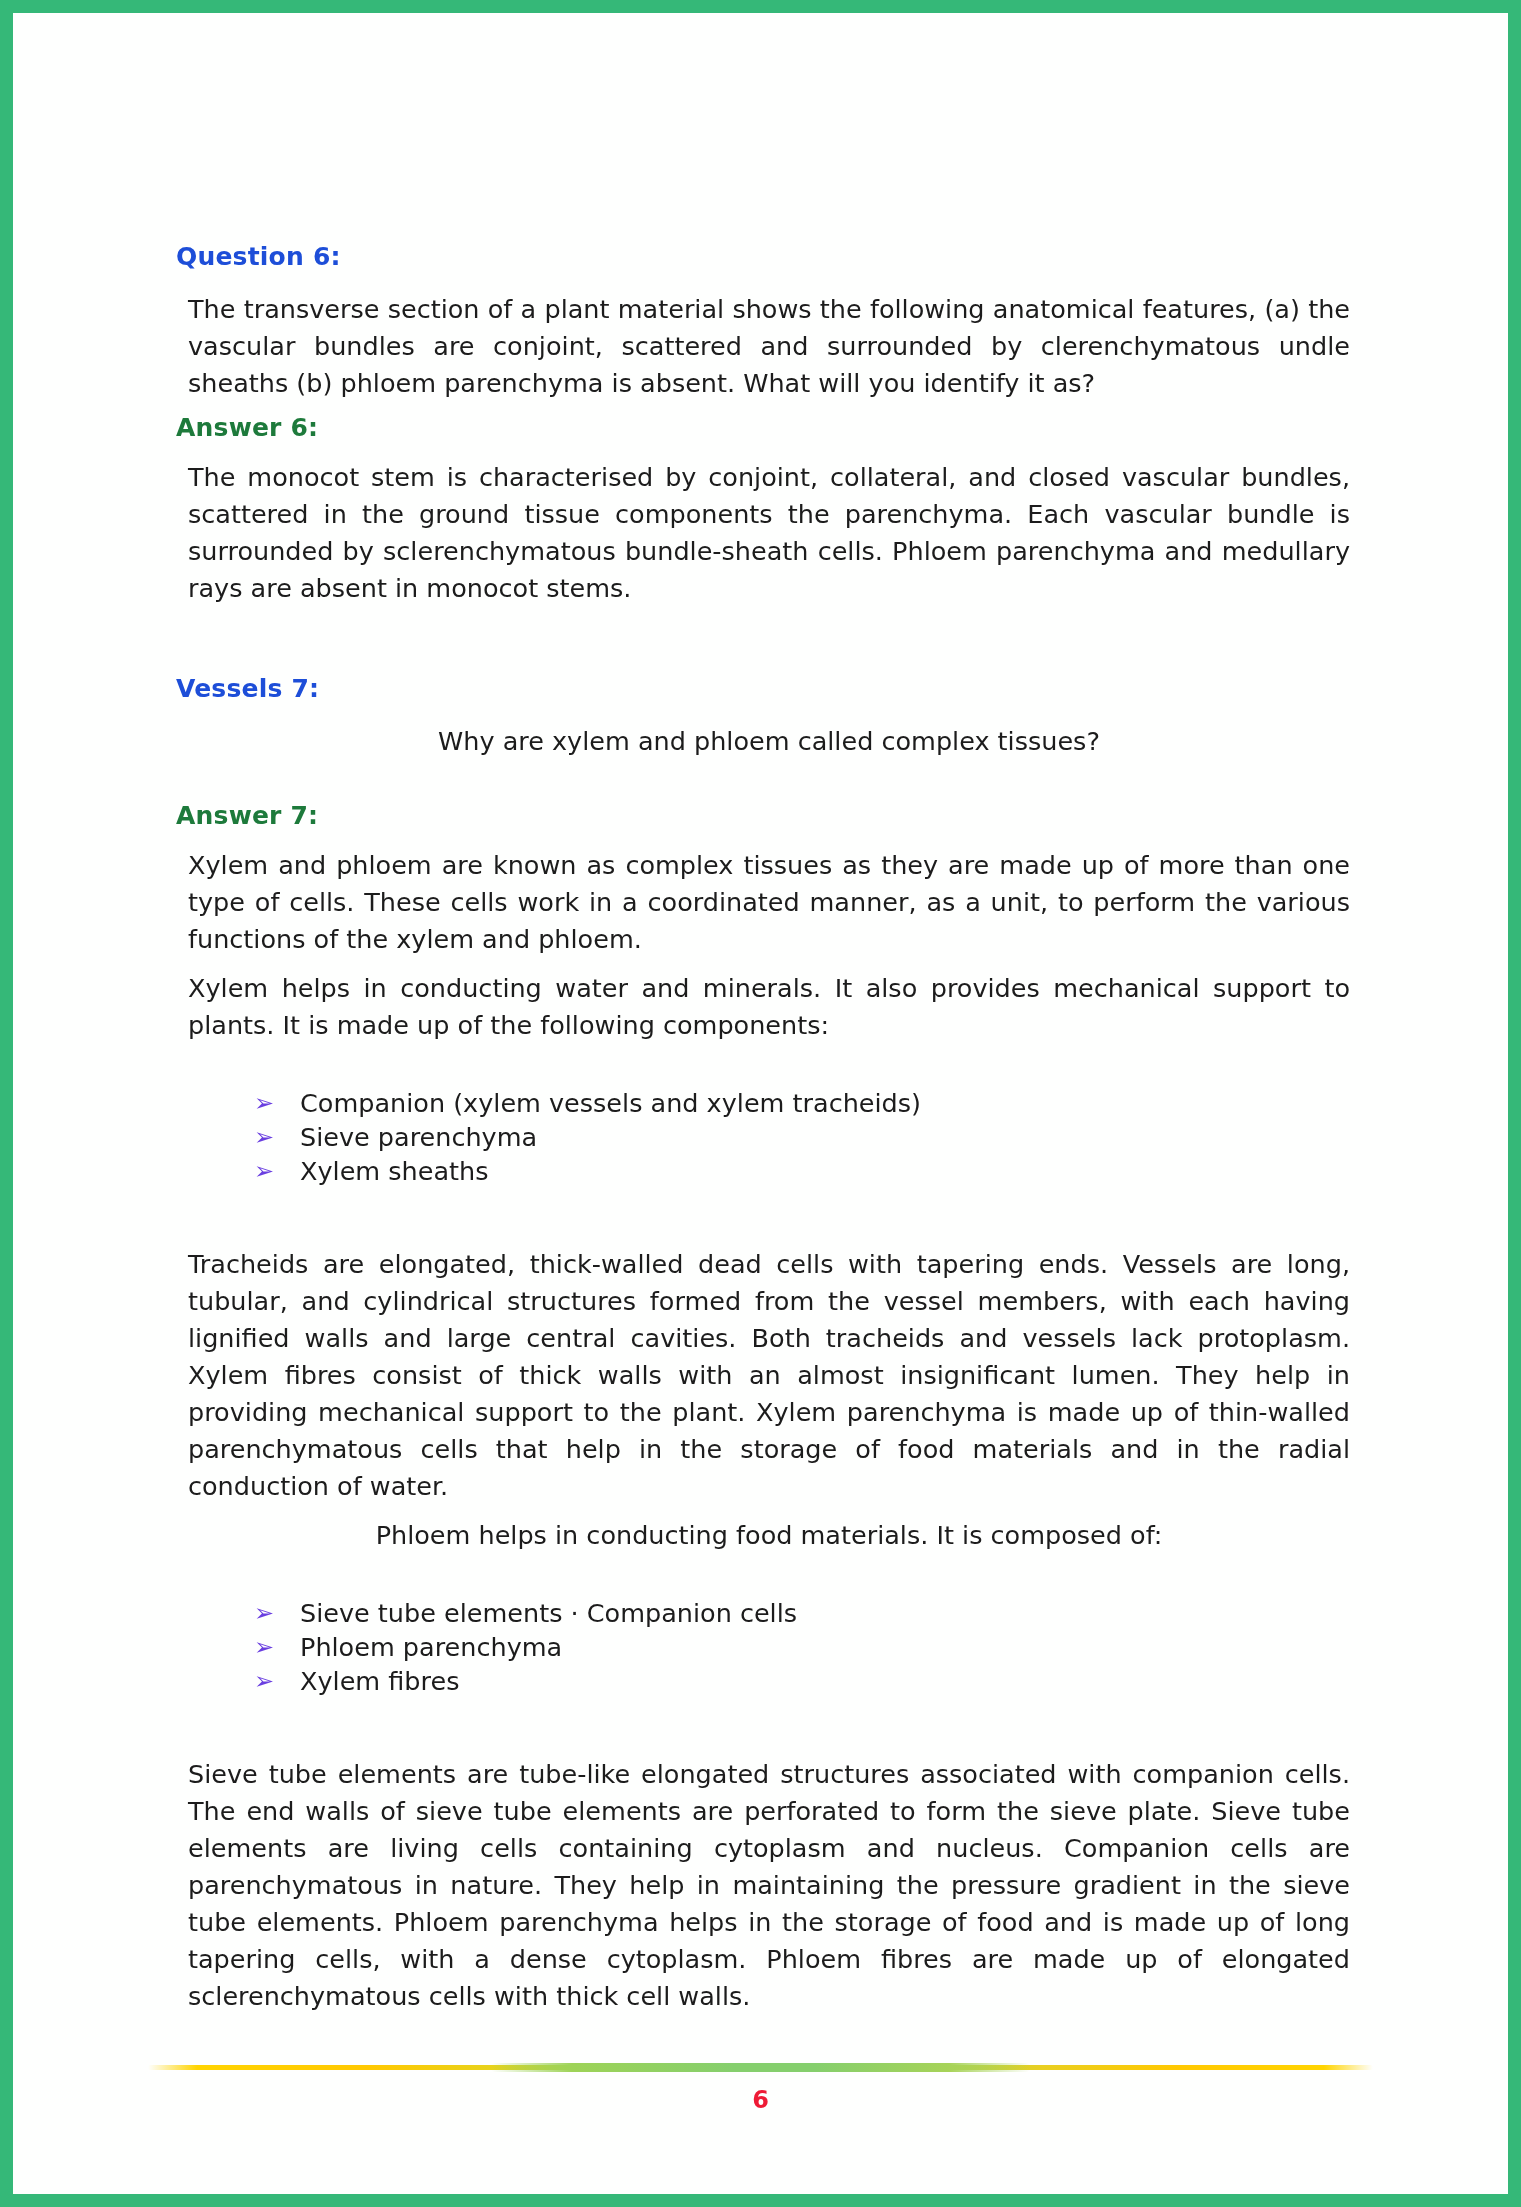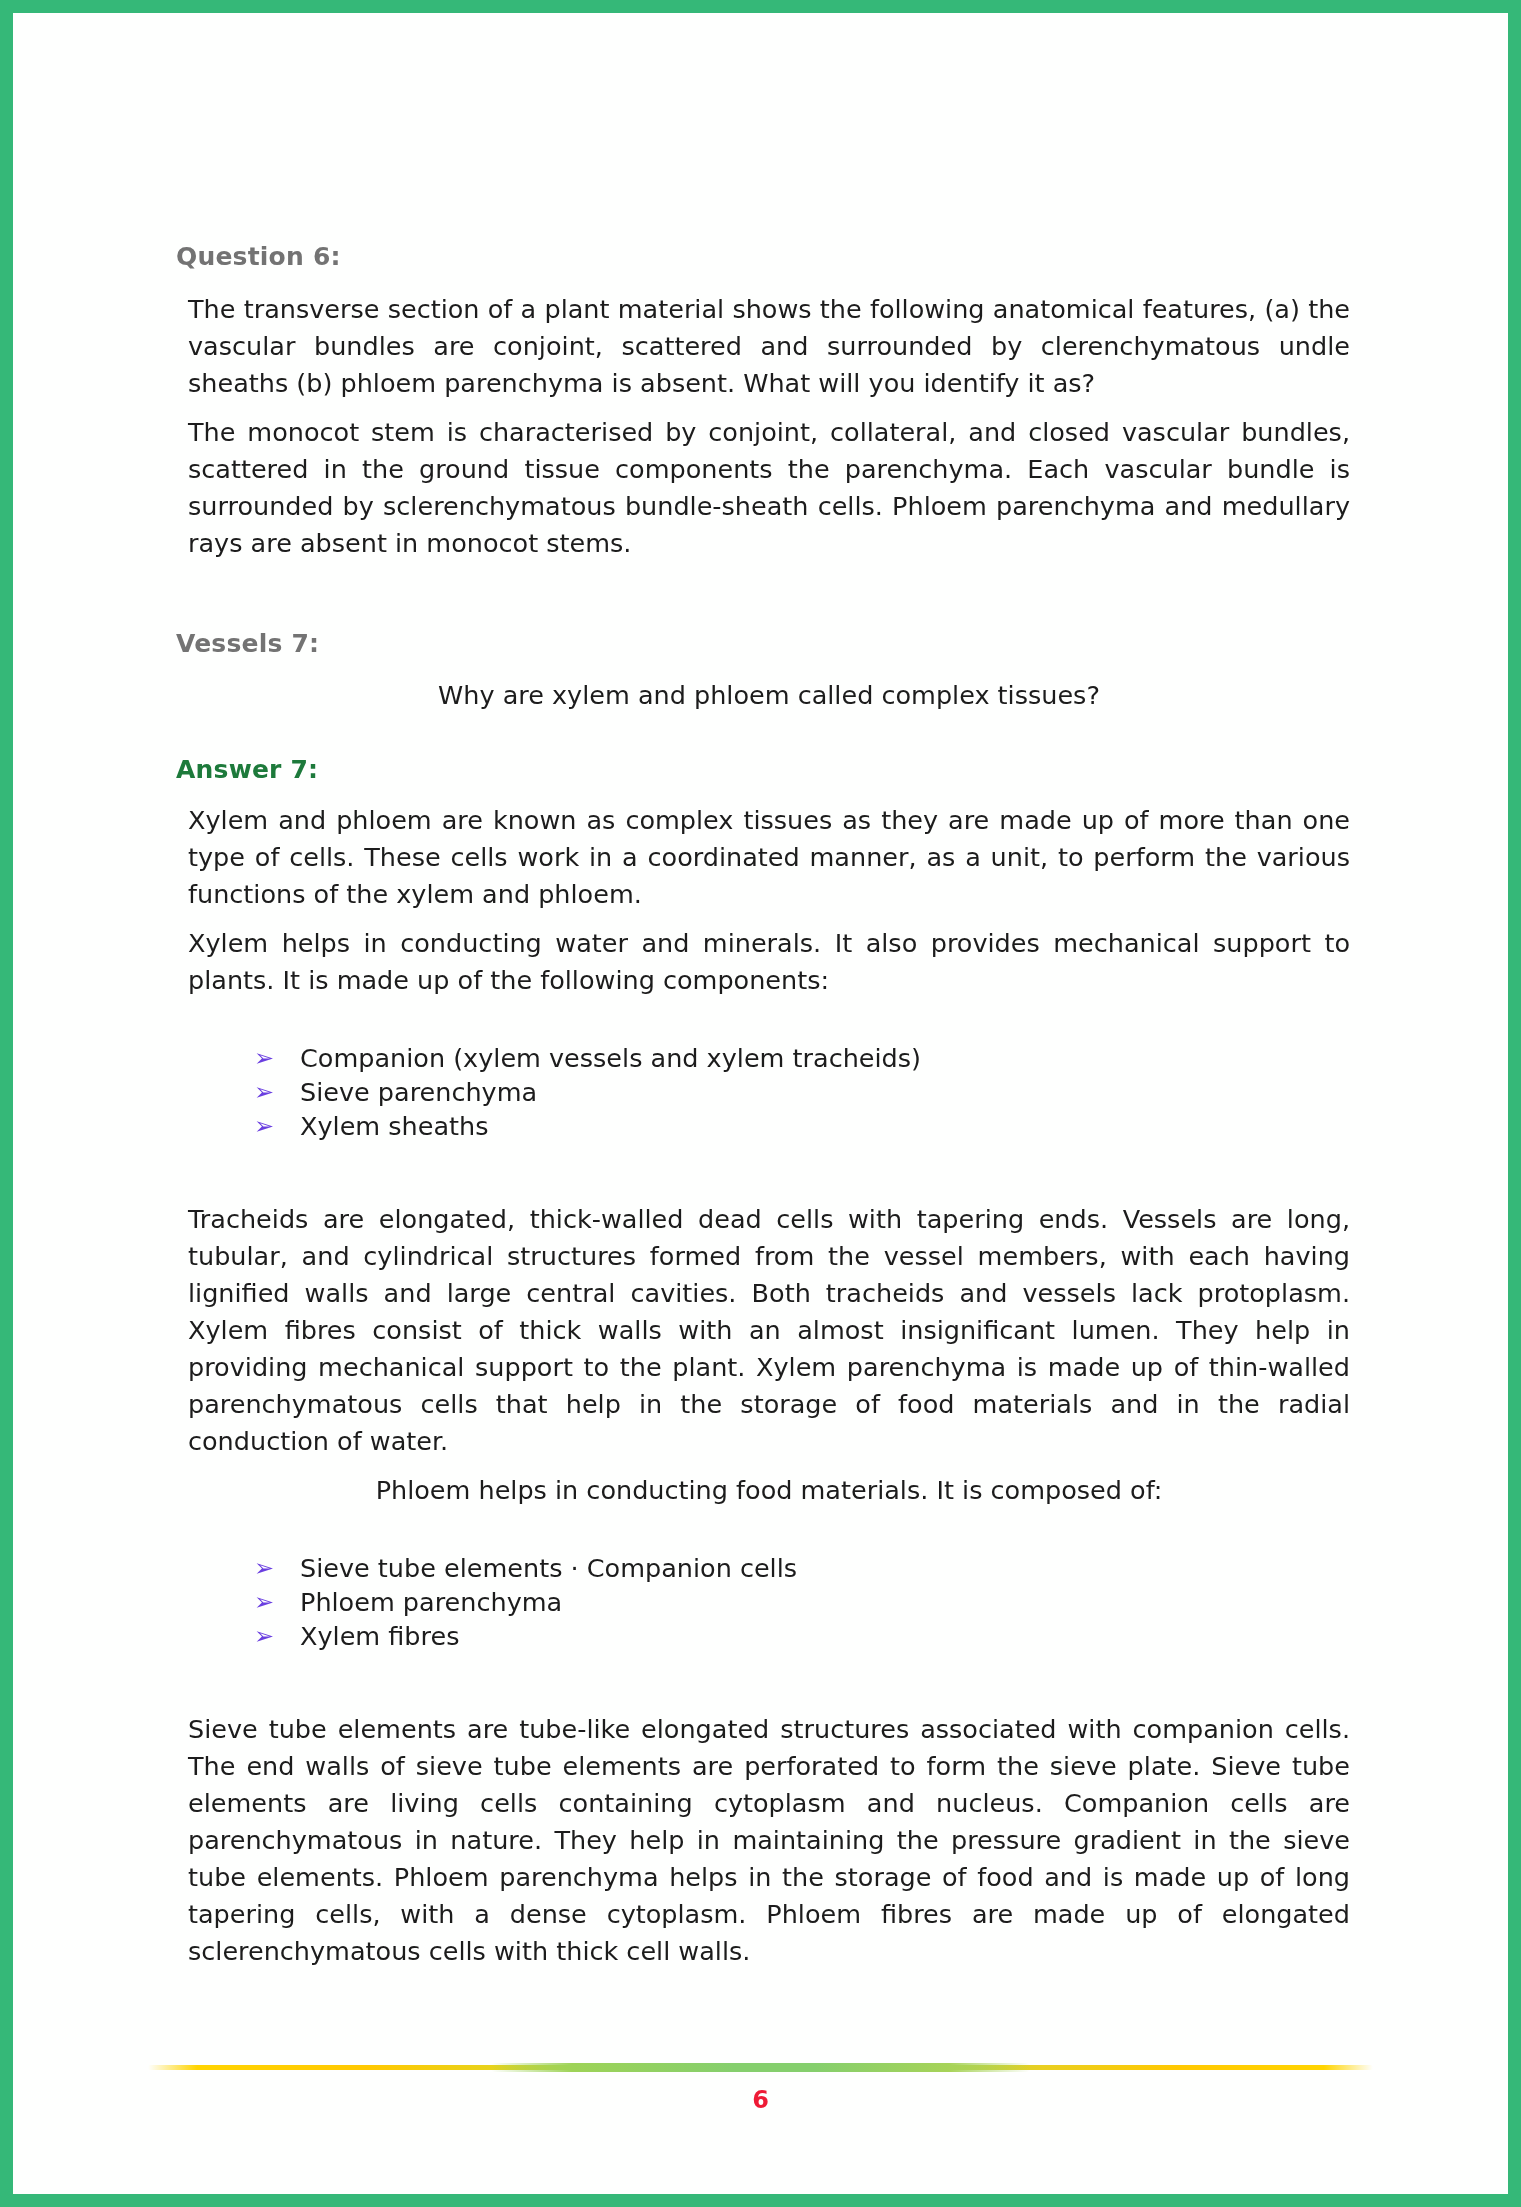--- a/index.html
+++ b/index.html
@@ -34,21 +34,21 @@
   }
 
   .content {
     position: absolute;
     left: 163px;
     top: 230px;
     width: 1186px;
   }
 
   .q-heading {
-    color: #737373;
+    color: #1d4ed8;
     font-weight: bold;
     font-size: 25px;
     letter-spacing: 0.2px;
     margin: 0 0 20px 0;
     line-height: 1.1;
   }
 
   .a-heading {
     color: #1d7a3b;
     font-weight: bold;
@@ -169,20 +169,21 @@
 <div class="page-frame">
   <div class="page-inner">
 
     <div class="content">
 
       <div>
         <p class="q-heading">Question 6:</p>
 
         <p class="para">The transverse section of a plant material shows the following anatomical features, (a) the vascular bundles are conjoint, scattered and surrounded by clerenchymatous undle sheaths (b) phloem parenchyma is absent. What will you identify it as?</p>
 
+        <p class="a-heading" style="margin-top:0;">Answer 6:</p>
 
         <p class="para">The monocot stem is characterised by conjoint, collateral, and closed vascular bundles, scattered in the ground tissue components the parenchyma. Each vascular bundle is surrounded by sclerenchymatous bundle-sheath cells. Phloem parenchyma and medullary rays are absent in monocot stems.</p>
       </div>
 
       <div class="gap-xl"></div>
 
       <div>
         <p class="q-heading">Vessels 7:</p>
 
         <p class="para left">Why are xylem and phloem called complex tissues?</p>

